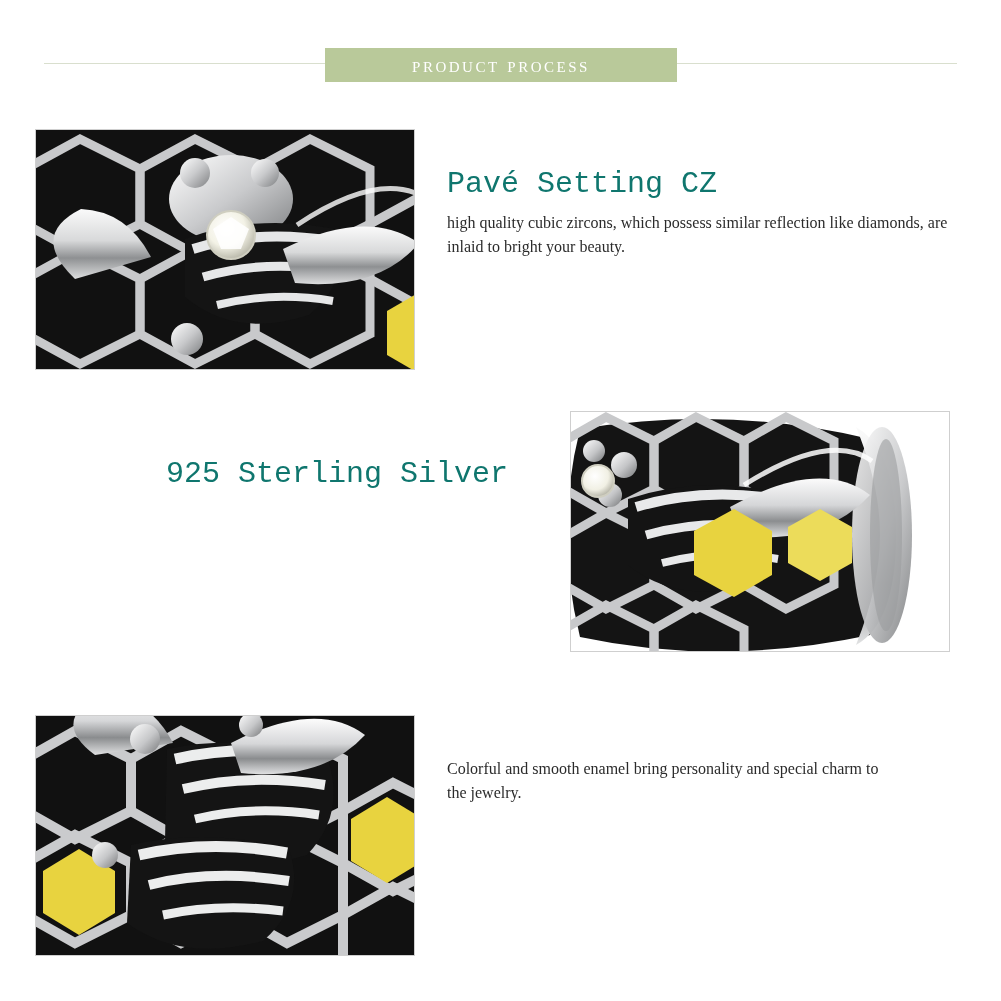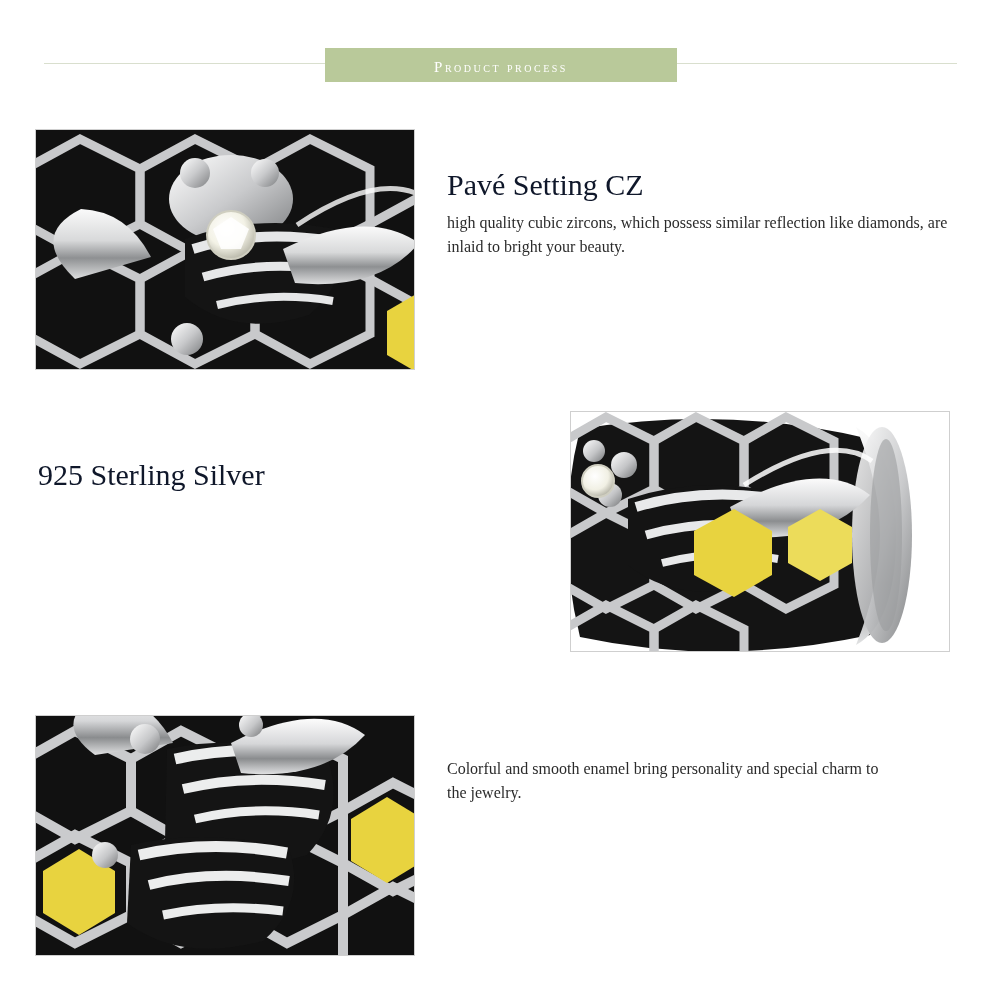--- a/index.html
+++ b/index.html
@@ -38,21 +38,21 @@
     width: 352px;
     height: 34px;
     background: #b9c99a;
     display: flex;
     align-items: center;
     justify-content: center;
   }
   .header-tab-label {
     color: #ffffff;
     font-family: "Liberation Serif", serif;
-    font-size: 14px;
+    font-size: 21px;
     letter-spacing: 2.5px;
     font-variant: small-caps;
     text-transform: lowercase;
   }
   .header-tab-label::first-letter {
     font-size: 21px;
   }
 
   .photo {
     position: absolute;
@@ -64,23 +64,23 @@
     inset: 0;
     border: 1px solid #cfcfcf;
     box-sizing: border-box;
     pointer-events: none;
   }
 
   .text-block {
     position: absolute;
   }
   .feature-title {
-    font-family: Liberation Serif, serif;
+    font-family: Liberation Mono, monospace;
     font-size: 30px;
-    color: #0f172a;
+    color: #0f766e;
     margin: 0 0 10px 0;
     font-weight: normal;
     line-height: 1.1;
   }
   .feature-desc {
     font-family: "Liberation Serif", serif;
     font-size: 16px;
     color: #2b2b2b;
     margin: 0;
     line-height: 1.48;
@@ -158,21 +158,21 @@
     </g>
   </svg>
   <div class="photo-frame"></div>
 </div>
 
 <div class="text-block" style="left:447px; top:168px; width:505px;">
   <h2 class="feature-title">Pavé Setting CZ</h2>
   <p class="feature-desc">high quality cubic zircons, which possess similar reflection like diamonds, are inlaid to bright your beauty.</p>
 </div>
 
-<div class="text-block" style="left:38px; top:458px; width:470px;">
+<div class="text-block" style="left:38px; top:458px; width:470px;text-align:right;">
   <h2 class="feature-title">925 Sterling Silver</h2>
 </div>
 
 <div class="photo" style="left:570px; top:411px; width:380px; height:241px;">
   <svg class="bee-art" viewBox="0 0 380 241" preserveAspectRatio="xMidYMid slice">
     <defs>
       <linearGradient id="g2a" x1="0" y1="0" x2="0" y2="1">
         <stop offset="0%" stop-color="#fbfbfb"></stop>
         <stop offset="45%" stop-color="#d5d6d8"></stop>
         <stop offset="72%" stop-color="#8b8d8f"></stop>

